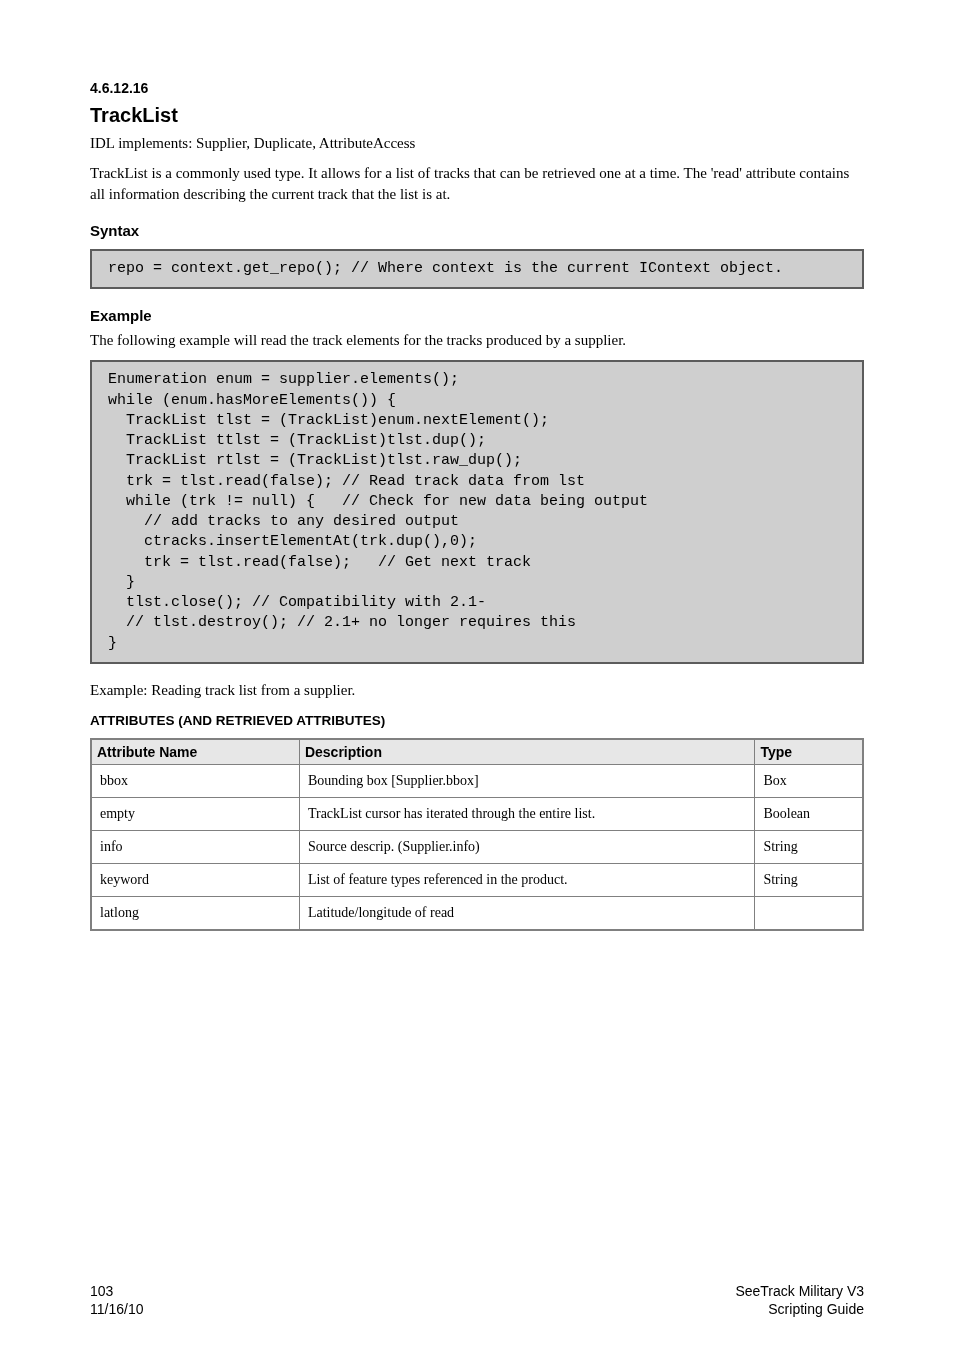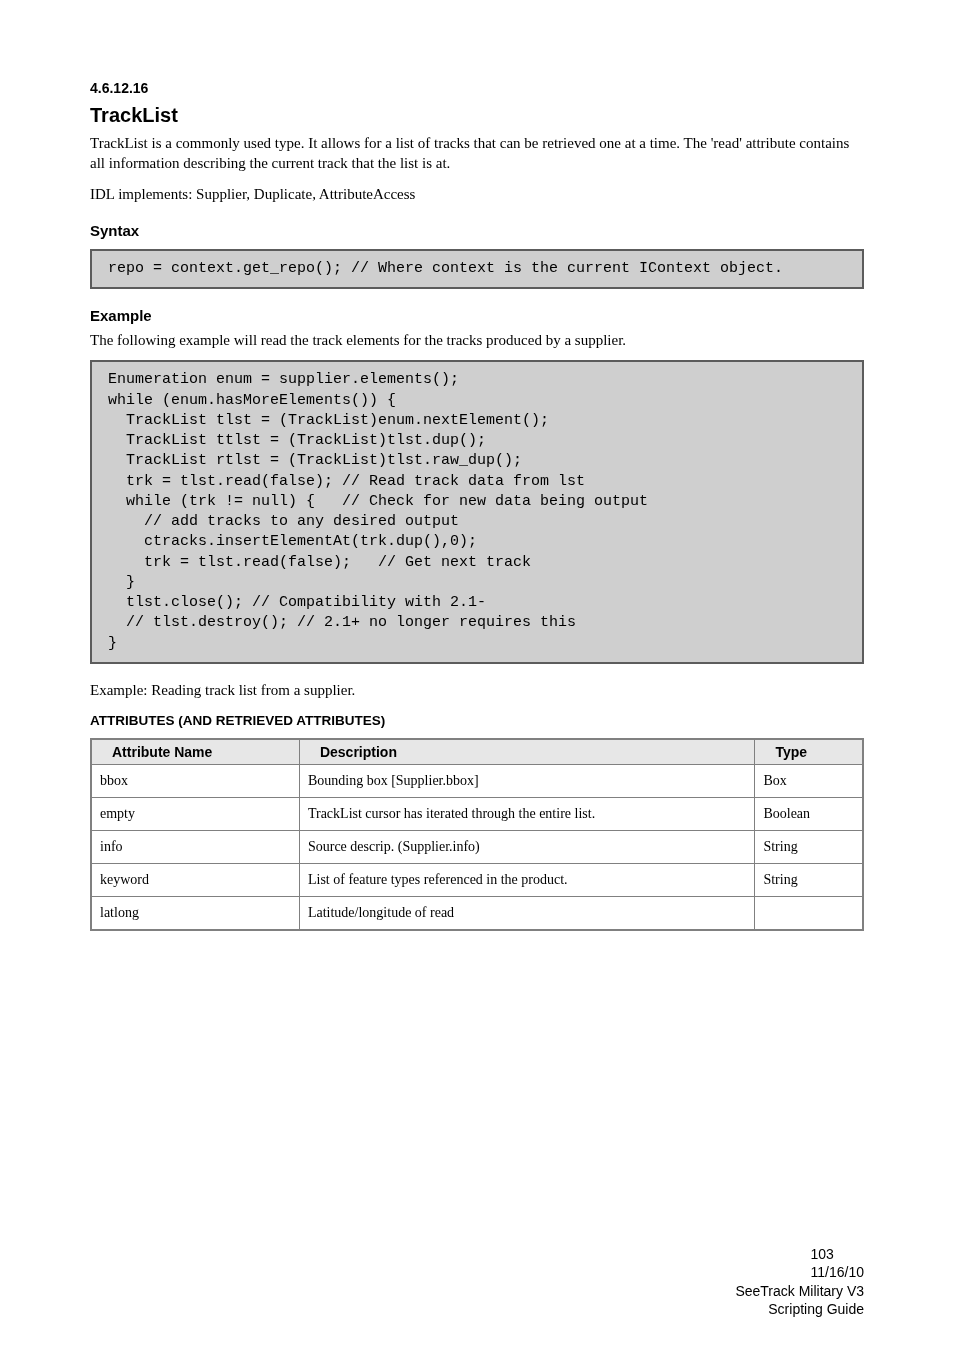--- a/index.html
+++ b/index.html
@@ -69,21 +69,21 @@
     table-layout: fixed;
     border: 2px solid #808080;
     font-size: 14px;
   }
   table.attr-table th {
     background: #e7e7e7;
     text-align: left;
     font-family: Arial, Helvetica, sans-serif;
     font-weight: bold;
     font-size: 14px;
-    padding: 4px 20px;
+    padding: 4px 5px;
     border: 1px solid #808080;
   }
   table.attr-table td {
     padding: 8px 8px;
     border: 1px solid #808080;
     font-family: "Times New Roman", Times, serif;
     vertical-align: top;
   }
   .col-name { width: 27%; }
   .col-desc { width: 59%; }
@@ -93,35 +93,34 @@
     position: absolute;
     bottom: 32px;
     left: 90px;
     right: 90px;
     display: flex;
     justify-content: space-between;
     align-items: flex-end;
     font-family: Arial, Helvetica, sans-serif;
     font-size: 14px;
     line-height: 1.3;
-    flex-direction: column;
   }
   .footer .right {
     text-align: right;
   }
 </style>
 </head>
 <body>
 
 <div class="page">
 
   <div class="section-number">4.6.12.16</div>
   <div class="section-title">TrackList</div>
+  <p class="body">IDL implements: Supplier, Duplicate, AttributeAccess</p>
   <p class="body">TrackList is a commonly used type. It allows for a list of tracks that can be retrieved one at a time. The 'read' attribute contains all information describing the current track that the list is at.</p>
-  <p class="body">IDL implements: Supplier, Duplicate, AttributeAccess</p>
 
   <div class="sub-heading">Syntax</div>
   <div class="code-box">repo = context.get_repo(); // Where context is the current IContext object.</div>
 
   <div class="sub-heading">Example</div>
   <p class="body">The following example will read the track elements for the tracks produced by a supplier.</p>
   <div class="code-box">Enumeration enum = supplier.elements();
 while (enum.hasMoreElements()) {
   TrackList tlst = (TrackList)enum.nextElement();
   TrackList ttlst = (TrackList)tlst.dup();

